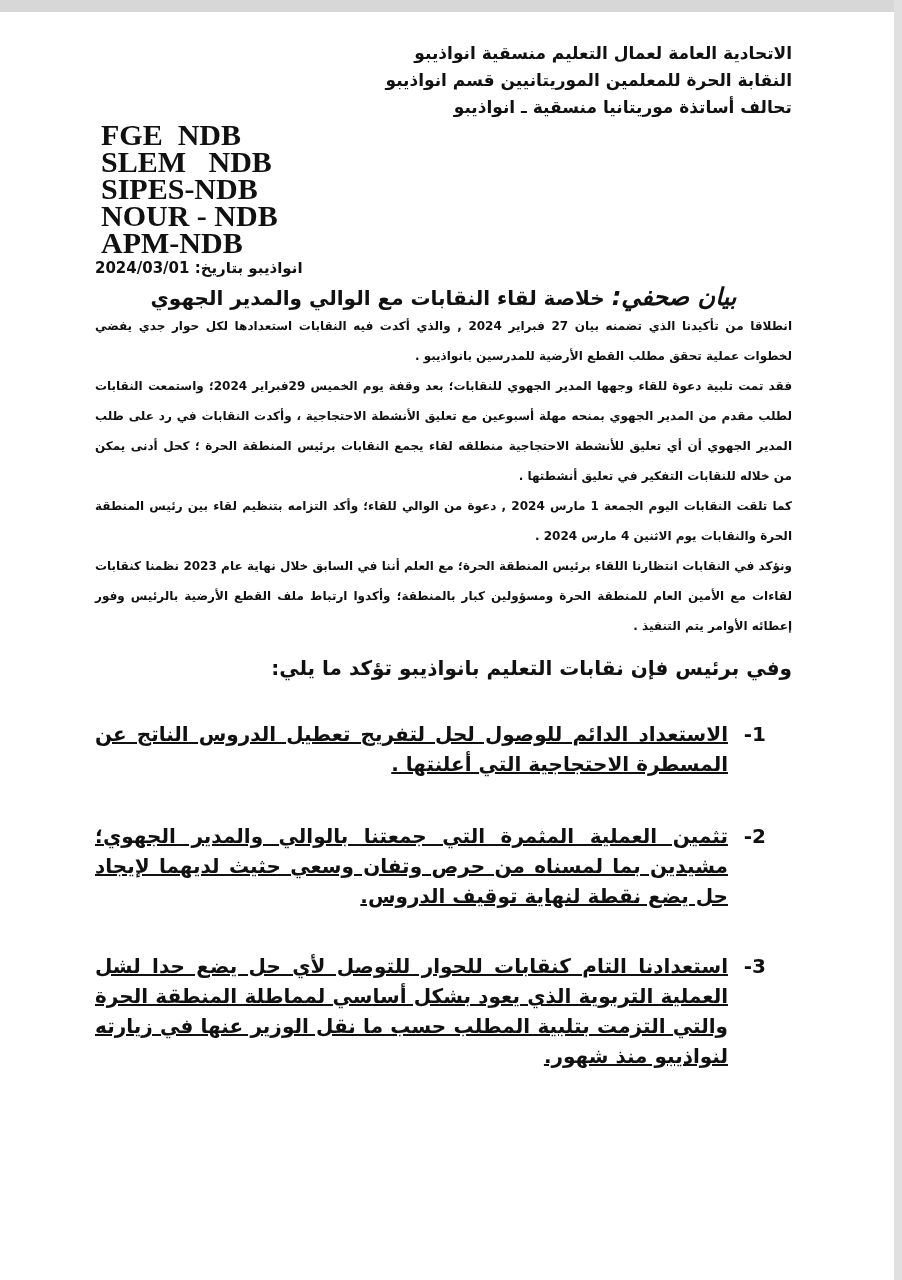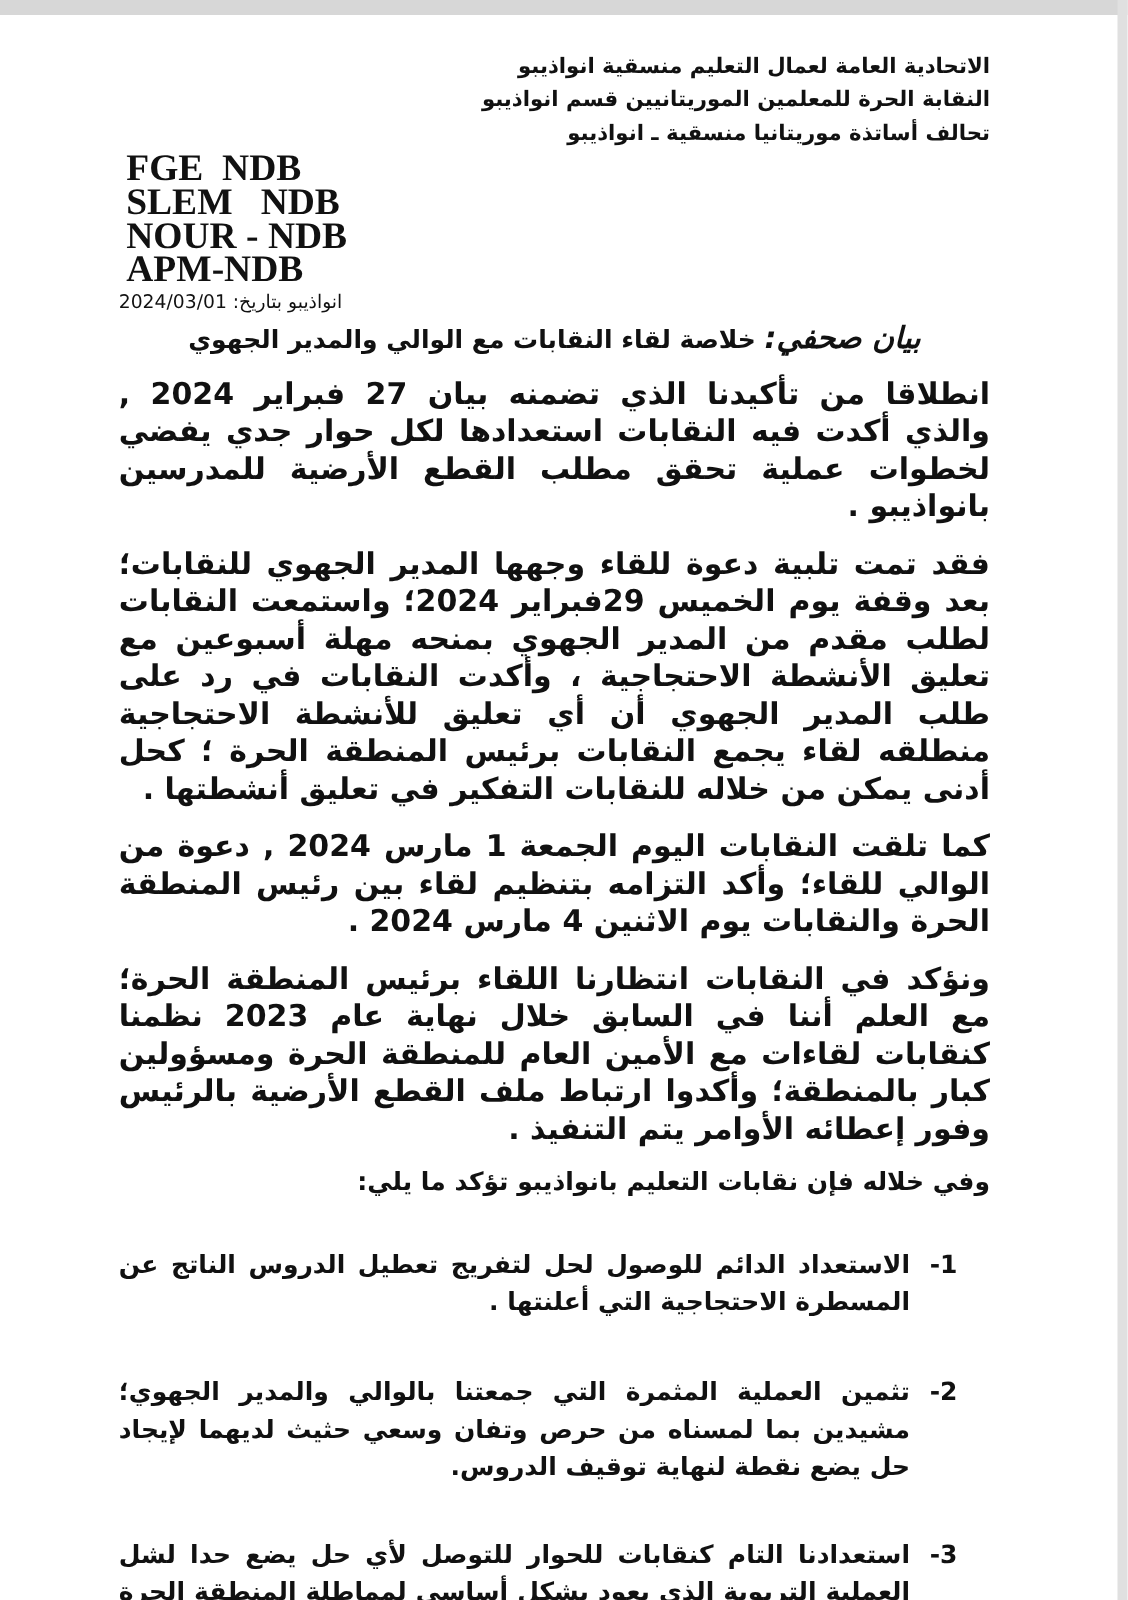--- a/index.html
+++ b/index.html
@@ -36,21 +36,21 @@
     font-family: "Liberation Serif", serif;
     font-weight: bold;
     font-size: 30px;
     line-height: 27px;
     white-space: pre;
     padding-left: 6px;
   }
   .date-line {
     direction: rtl;
     text-align: left;
-    font-weight: normal;
+    font-weight: bold;
     font-size: 15px;
     margin-top: 3px;
   }
   .arabic-col {
     direction: rtl;
     text-align: right;
     font-weight: bold;
     font-size: 17px;
     line-height: 27px;
     margin-left: 12px;
@@ -62,23 +62,23 @@
     font-weight: bold;
     font-size: 20px;
     margin-top: 6px;
   }
   .doc-title .lead { font-size: 24px; font-style: italic; }
   
   .para {
     direction: rtl;
     text-align: justify;
     font-weight: bold;
-    font-size: 24px;
+    font-size: 12px;
     line-height: 30px;
-    margin: 16px 0 0 0;
+    margin: 0 0 0 0;
   }
   .closing {
     direction: rtl;
     text-align: right;
     font-weight: bold;
     font-size: 20px;
     line-height: 30px;
     margin: 12px 0 0 0;
   }
   
@@ -87,35 +87,35 @@
     direction: rtl;
     display: flex;
     font-weight: bold;
     font-size: 20px;
     line-height: 30px;
     margin-top: 36px;
   }
   .demand-item:nth-of-type(2) { margin-top: 42px; }
   .demand-item:nth-of-type(3) { margin-top: 40px; }
   .demand-item .marker { flex: 0 0 38px; }
-  .demand-item .item-text { flex: 1; text-align: justify; }
+  .demand-item .item-text { flex: 1; text-align: justify; text-decoration: underline; }
 </style>
 </head>
 <body>
 
 <div class="scan-band-top"></div>
 <div class="scan-band-right"></div>
 
 <div class="page">
 
   <div class="letterhead">
     <div>
       <div class="latin-col">
         
-      <div class="latin-line">FGE  NDB</div><div class="latin-line">SLEM   NDB</div><div class="latin-line">NOUR - NDB</div><div class="latin-line">APM-NDB</div></div>
+      <div class="latin-line">FGE  NDB</div><div class="latin-line">SLEM   NDB</div><div class="latin-line">SIPES-NDB</div><div class="latin-line">NOUR - NDB</div><div class="latin-line">APM-NDB</div></div>
       <div class="date-line">انواذيبو بتاريخ: 2024/03/01</div>
     </div>
     <div class="arabic-col">
 
     <div class="arabic-line">الاتحادية العامة لعمال التعليم منسقية  انواذيبو</div>
         <div class="arabic-line">النقابة الحرة للمعلمين الموريتانيين قسم انواذيبو</div>
         <div class="arabic-line">تحالف أساتذة موريتانيا منسقية ـ انواذيبو</div>
       </div>
   </div>
 
@@ -124,21 +124,21 @@
   </div>
 
   <div>
 
   <p class="para">انطلاقا من تأكيدنا الذي تضمنه بيان 27 فبراير 2024 , والذي أكدت فيه النقابات استعدادها لكل حوار جدي يفضي لخطوات عملية تحقق مطلب القطع الأرضية للمدرسين بانواذيبو .</p>
       <p class="para">فقد تمت تلبية دعوة للقاء وجهها المدير الجهوي للنقابات؛ بعد وقفة يوم الخميس 29فبراير 2024؛ واستمعت النقابات لطلب مقدم من المدير الجهوي بمنحه مهلة أسبوعين مع تعليق الأنشطة الاحتجاجية ، وأكدت النقابات في رد على طلب المدير الجهوي أن أي تعليق للأنشطة الاحتجاجية منطلقه لقاء يجمع النقابات برئيس المنطقة الحرة ؛ كحل أدنى يمكن من خلاله للنقابات التفكير في تعليق أنشطتها .</p>
       <p class="para">كما تلقت النقابات اليوم الجمعة 1 مارس 2024 , دعوة من الوالي للقاء؛ وأكد التزامه بتنظيم لقاء بين رئيس المنطقة الحرة والنقابات يوم الاثنين 4 مارس 2024 .</p>
       <p class="para">ونؤكد في النقابات انتظارنا اللقاء برئيس المنطقة الحرة؛ مع العلم أننا في السابق خلال نهاية عام 2023 نظمنا كنقابات لقاءات مع الأمين العام للمنطقة الحرة ومسؤولين كبار بالمنطقة؛ وأكدوا ارتباط ملف القطع الأرضية بالرئيس وفور إعطائه الأوامر يتم التنفيذ .</p>
     </div>
 
-  <p class="closing">وفي خلاله فإن نقابات التعليم بانواذيبو تؤكد ما يلي:</p>
+  <p class="closing">وفي برئيس فإن نقابات التعليم بانواذيبو تؤكد ما يلي:</p>
 
   <div class="demand-list">
 
       <div class="demand-item">
         <span class="marker">1-</span>
         <div class="item-text">الاستعداد الدائم للوصول لحل لتفريج تعطيل الدروس الناتج عن المسطرة الاحتجاجية التي أعلنتها .</div>
       </div>
 
       <div class="demand-item">
         <span class="marker">2-</span>

